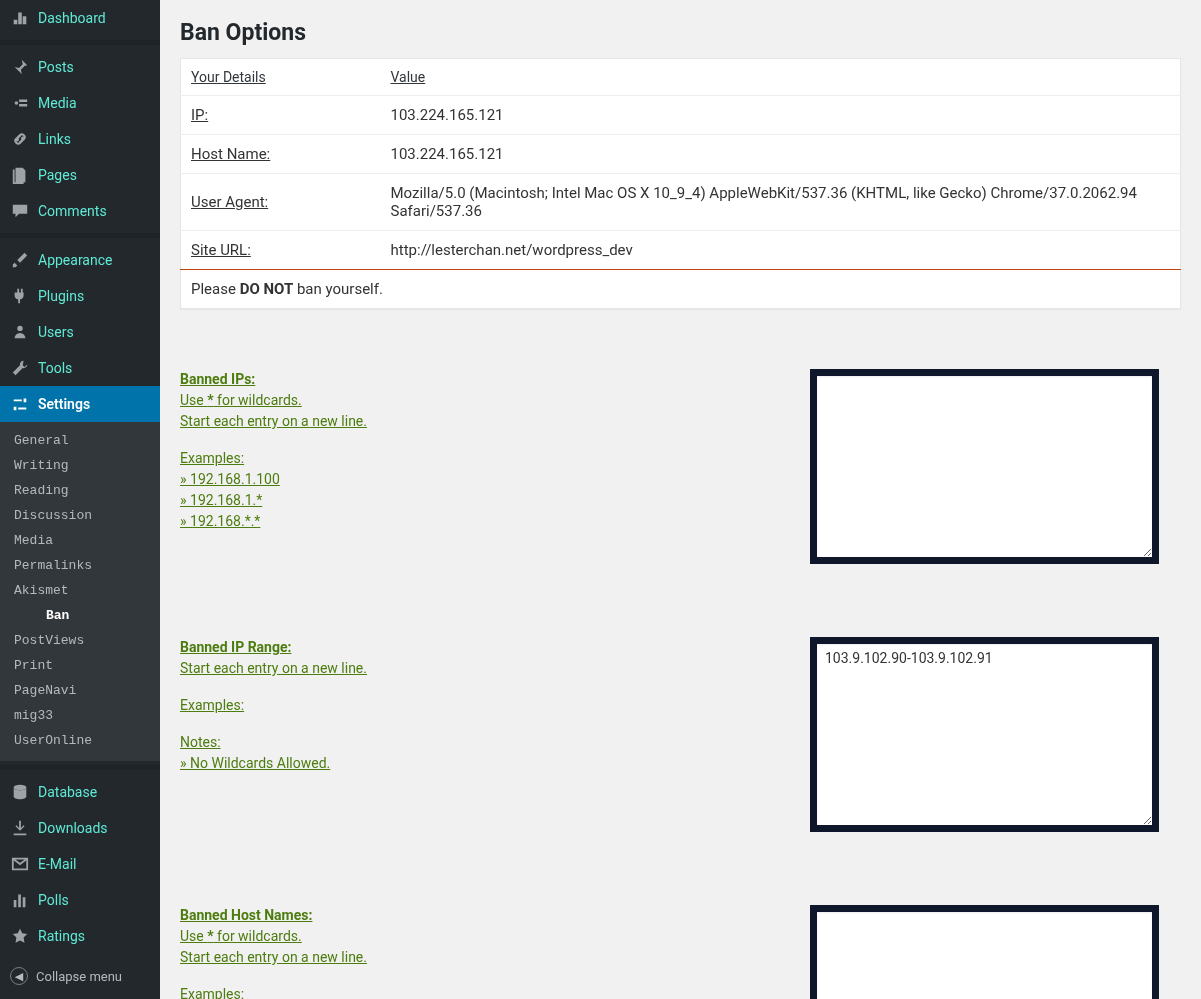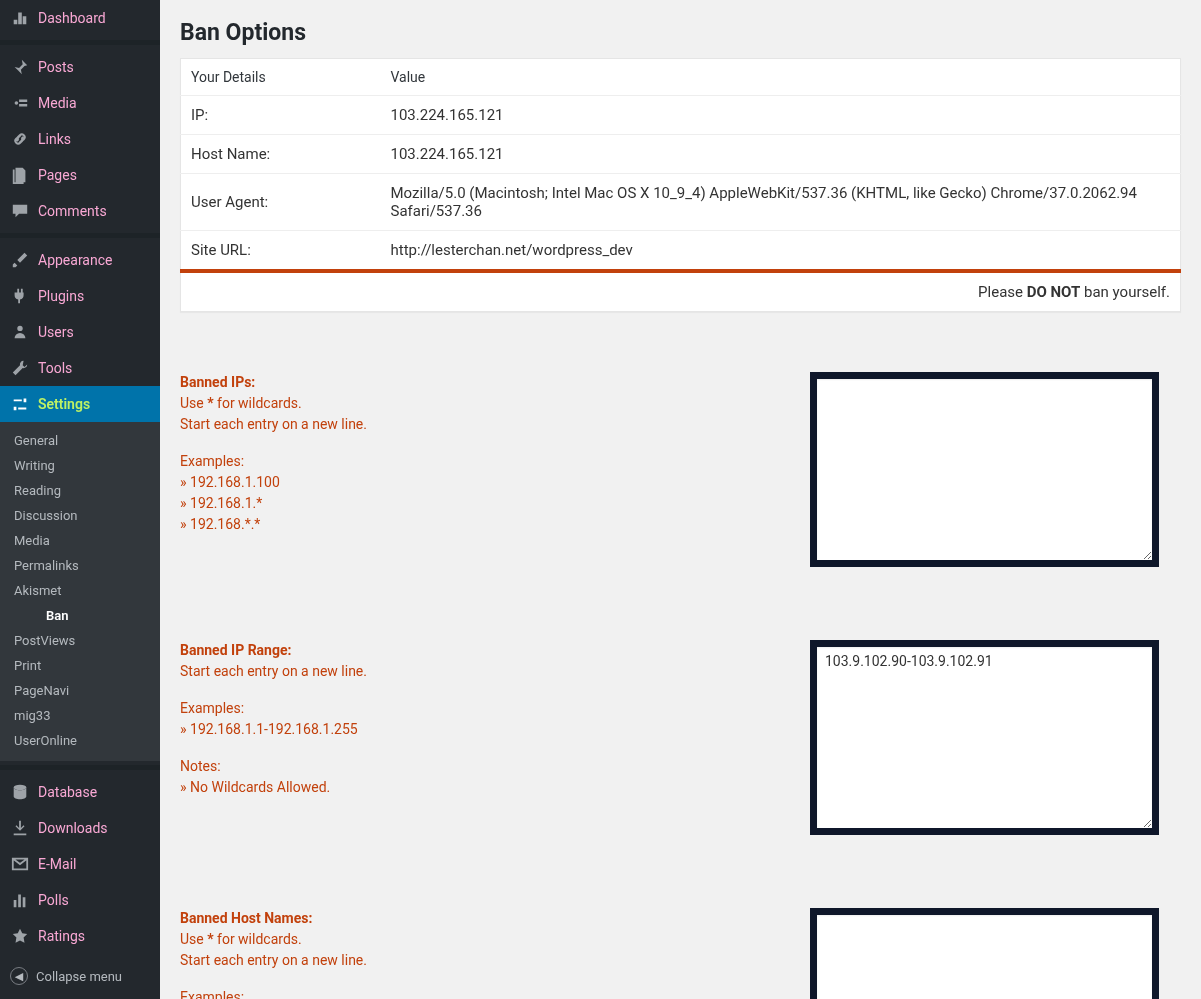--- a/index.html
+++ b/index.html
@@ -21,56 +21,57 @@
     color: #eee;
     flex: 0 0 160px;
     display: flex;
     flex-direction: column;
     font-size: 14px;
   }
   .menu-item {
     display: flex;
     align-items: center;
     padding: 8px 10px 8px 10px;
-    color: #f9a8d4;
+    color: #5eead4;
     cursor: pointer;
     position: relative;
     gap: 8px;
   }
   .menu-item span.ico {
     width: 20px;
     height: 20px;
     display: inline-flex;
     align-items: center;
     justify-content: center;
     color: #9ea3a8;
     font-size: 16px;
     line-height: 1;
   }
   .menu-item span.ico svg { fill: #9ea3a8; }
   .menu-item.top { font-weight: 400; }
   .menu-sep { height: 5px; background: #1d2327; margin: 4px 0; }
   .menu-item.current {
     background: #0073aa;
-    color: #bef264;
+    color: #ffffff;
     font-weight: 600;
   }
   .menu-item.current span.ico, .menu-item.current span.ico svg { color: #fff; fill: #fff; }
   .menu-item.current::after {
     content: "";
     position: absolute;
     right: -8px;
     top: 50%;
     margin-top: -8px;
     border: 8px solid transparent;
     border-right-color: #f1f1f1;
   }
   .submenu {
     background: #32373c;
     padding: 6px 0 8px 0;
+    font-family: Liberation Mono, monospace;
   }
   .submenu .sub {
     padding: 5px 12px 5px 14px;
     color: #b4b9be;
     font-size: 13px;
     cursor: pointer;
   }
   .submenu .sub.current {
     color: #fff;
     font-weight: 600;
@@ -116,44 +117,44 @@
     border-collapse: collapse;
     box-shadow: 0 1px 1px rgba(0,0,0,.04);
     margin-top: 8px;
   }
   table.details th {
     text-align: left;
     font-weight: 400;
     color: #32373c;
     padding: 10px 10px;
     font-size: 14px;
+    text-decoration: underline;
   }
   table.details td, table.details th.rowh {
     padding: 10px 10px;
     border-top: 1px solid #eee;
     font-size: 15px;
     vertical-align: middle;
   }
   table.details th.rowh {
     width: 200px;
     font-weight: 400;
     color: #333;
   }
   table.details tfoot td {
-    text-align: right;
     color: #333;
     padding: 10px;
-    border-top: 4px solid #c2410c;
+    border-top: 1px solid #c2410c;
   }
   table.details tfoot strong { font-weight: 700; }
 
   
   .form-table { width: 100%; margin-top: 60px; }
   .form-row { display: flex; align-items: flex-start; margin-bottom: 70px; }
-  .form-row .lbl { width: 630px; padding-right: 30px; color: #c2410c; }
+  .form-row .lbl { width: 630px; padding-right: 30px; color: #4d7c0f; text-decoration: underline; }
   .form-row .lbl .heading { font-weight: 700; font-size: 14px; margin-bottom: 2px; }
   .form-row .lbl p { font-size: 14px; line-height: 1.5; }
   .form-row .lbl p.spaced { margin-top: 16px; }
   .form-row .fld { flex: 1 1 auto; }
   textarea.big {
     width: 349px;
     height: 195px;
     font-family: inherit;
     font-size: 14px;
     padding: 6px 8px;
@@ -398,21 +399,20 @@
       <div class="fld">
         <textarea class="big" style=""></textarea>
       </div>
     </div>
 
     <div class="form-row">
       <div class="lbl">
         <p><span class="bold heading">Banned IP Range:</span></p>
         <p>Start each entry on a new line.</p>
         <p class="spaced">Examples:</p>
-        <p>» 192.168.1.1-192.168.1.255</p>
         <p class="spaced">Notes:</p>
         <p>» No Wildcards Allowed.</p>
       </div>
       <div class="fld">
         <textarea class="big" style="">103.9.102.90-103.9.102.91</textarea>
       </div>
     </div>
 
     <div class="form-row">
       <div class="lbl">

